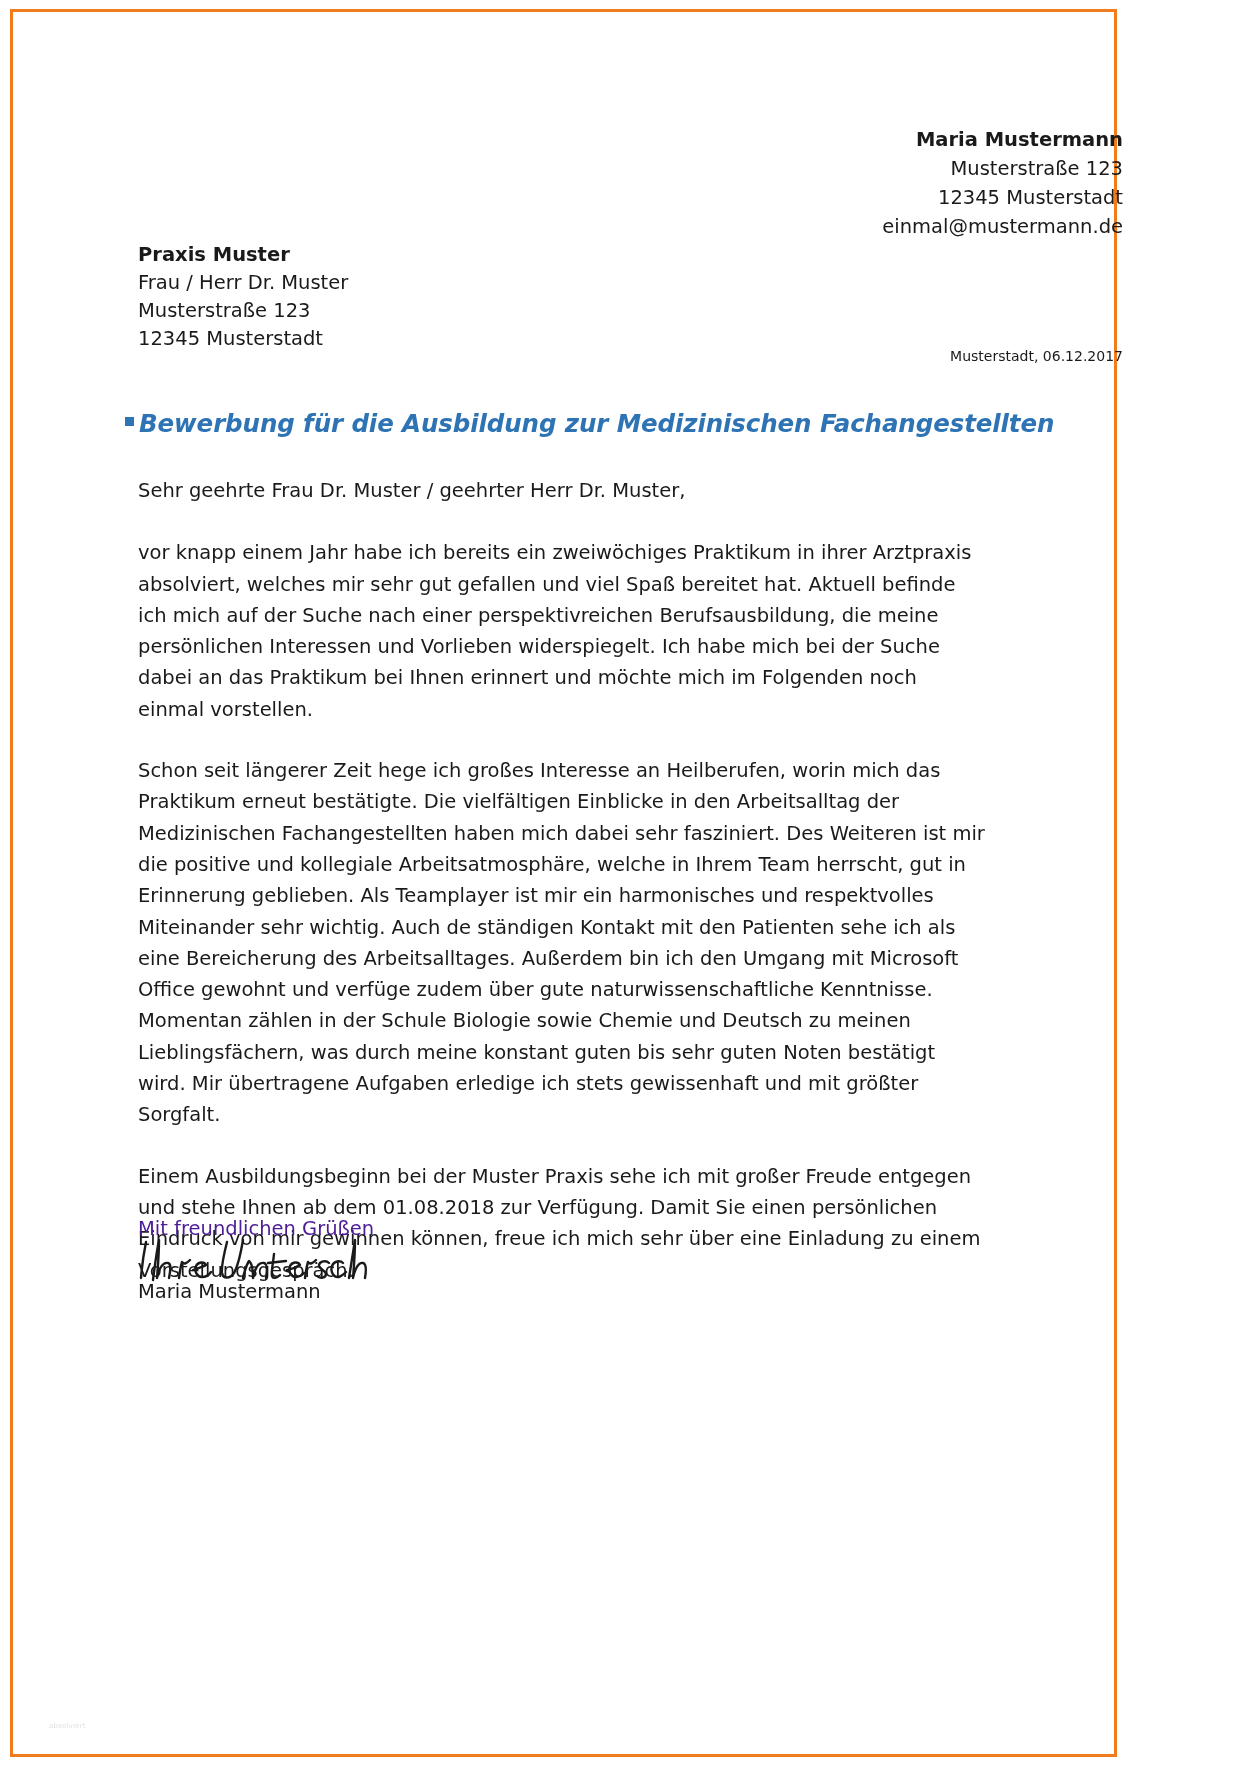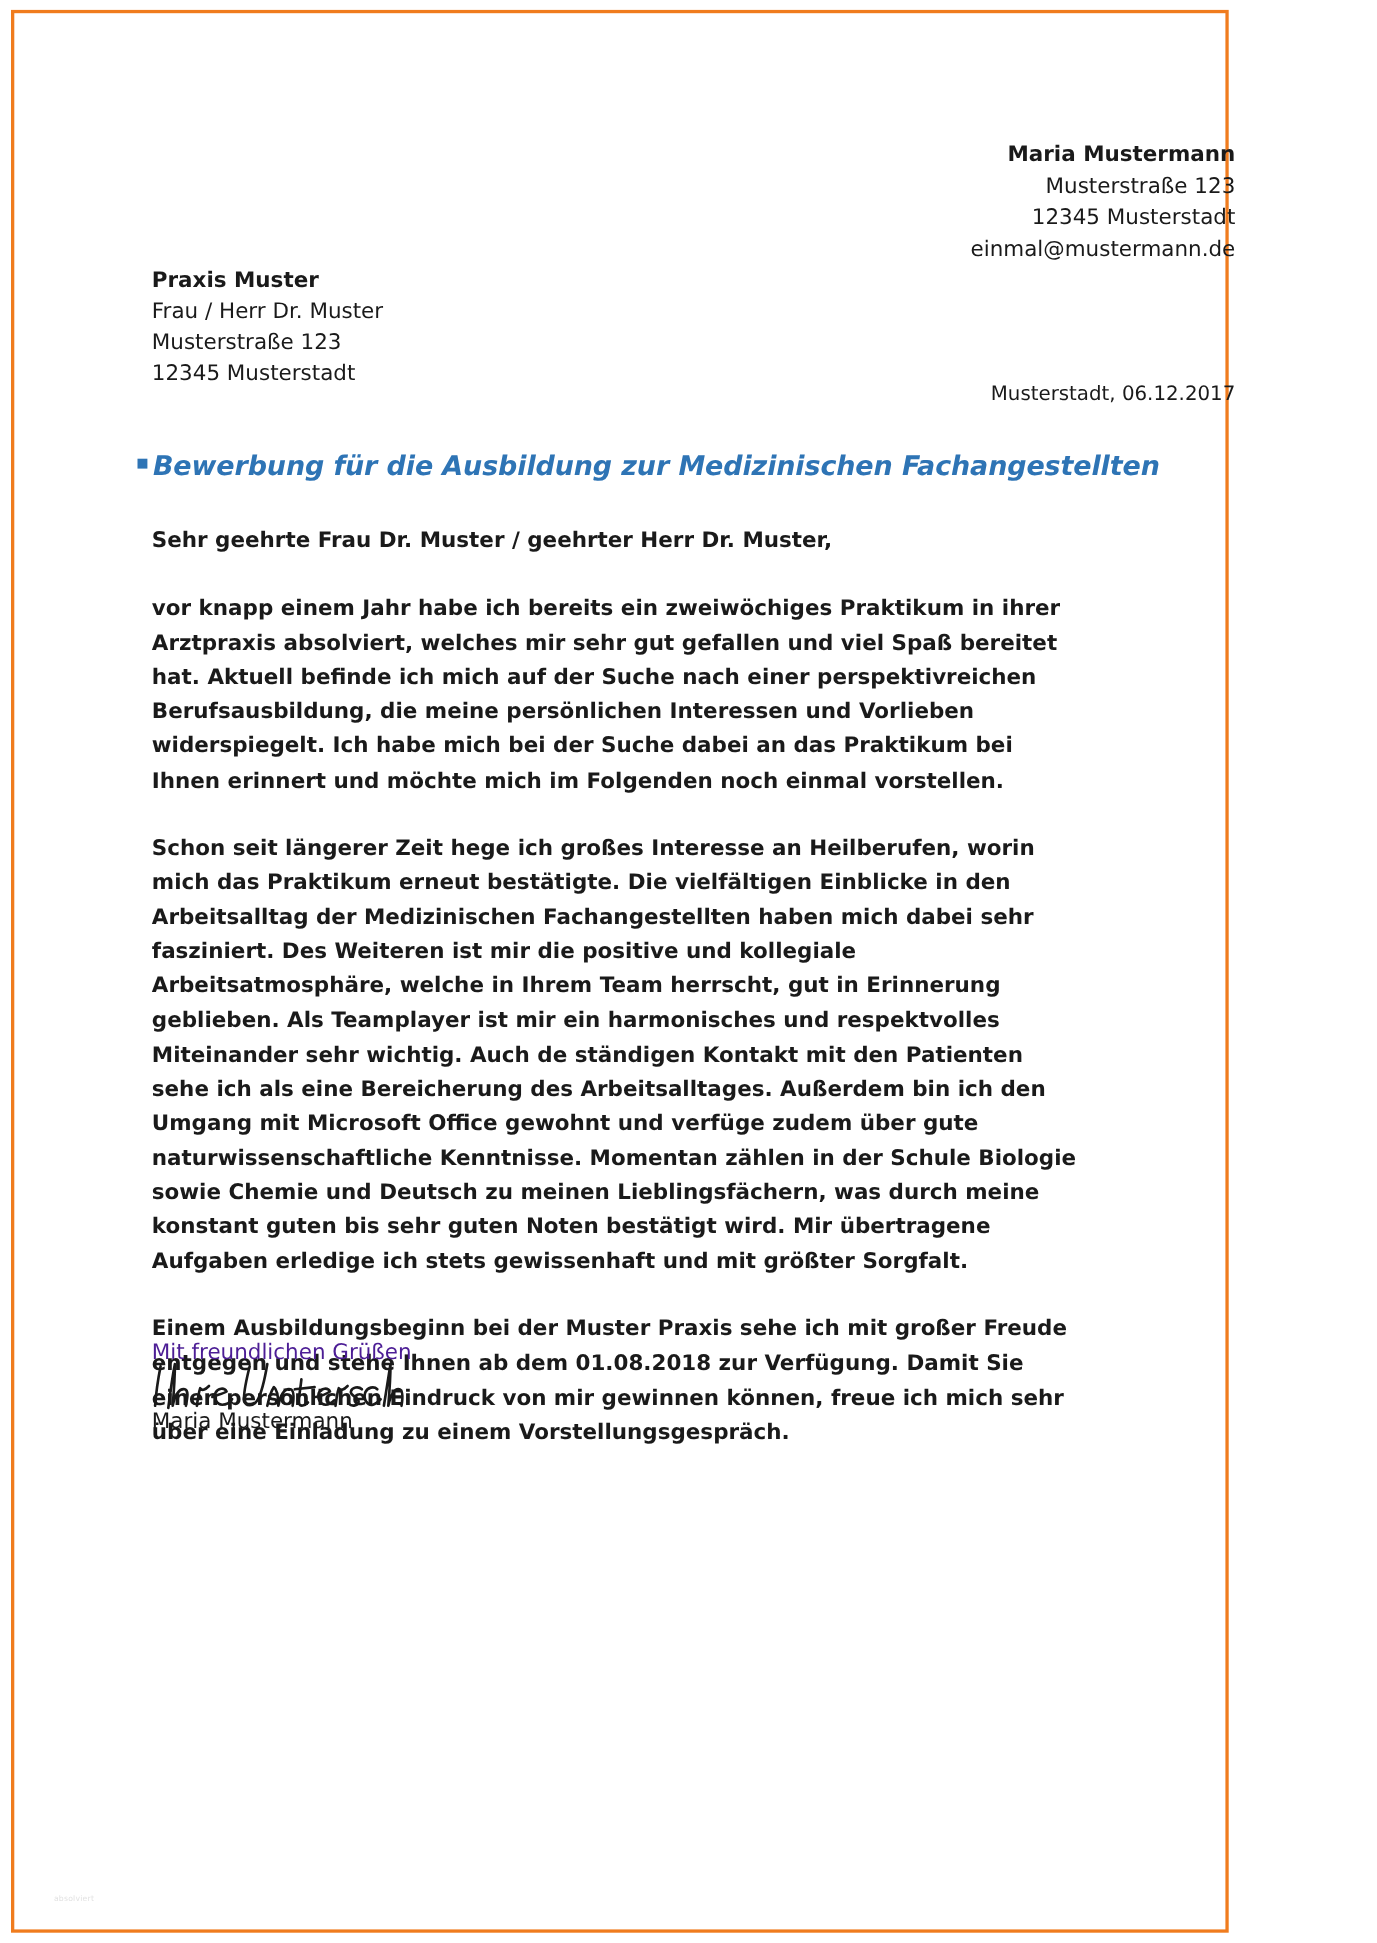--- a/index.html
+++ b/index.html
@@ -63,21 +63,21 @@
   }
   .recipient .practice {
     font-weight: bold;
   }
 
   
   .placedate {
     position: absolute;
     right: 122px;
     top: 336px;
-    font-size: 18px;
+    font-size: 14px;
     color: #1a1a1a;
   }
 
   
   .subject-row {
     position: absolute;
     left: 112px;
     top: 397px;
     display: flex;
     align-items: flex-start;
@@ -101,21 +101,20 @@
 
   
   .body-block {
     position: absolute;
     left: 125px;
     top: 463px;
     width: 850px;
     font-size: 19.5px;
     line-height: 31.3px;
     color: #1a1a1a;
-    font-weight: bold;
   }
   .body-block p {
     margin: 0 0 30px 0;
   }
   .body-block p.tight {
     margin-bottom: 0;
   }
   .salutation {
     margin-bottom: 31px !important;
   }

